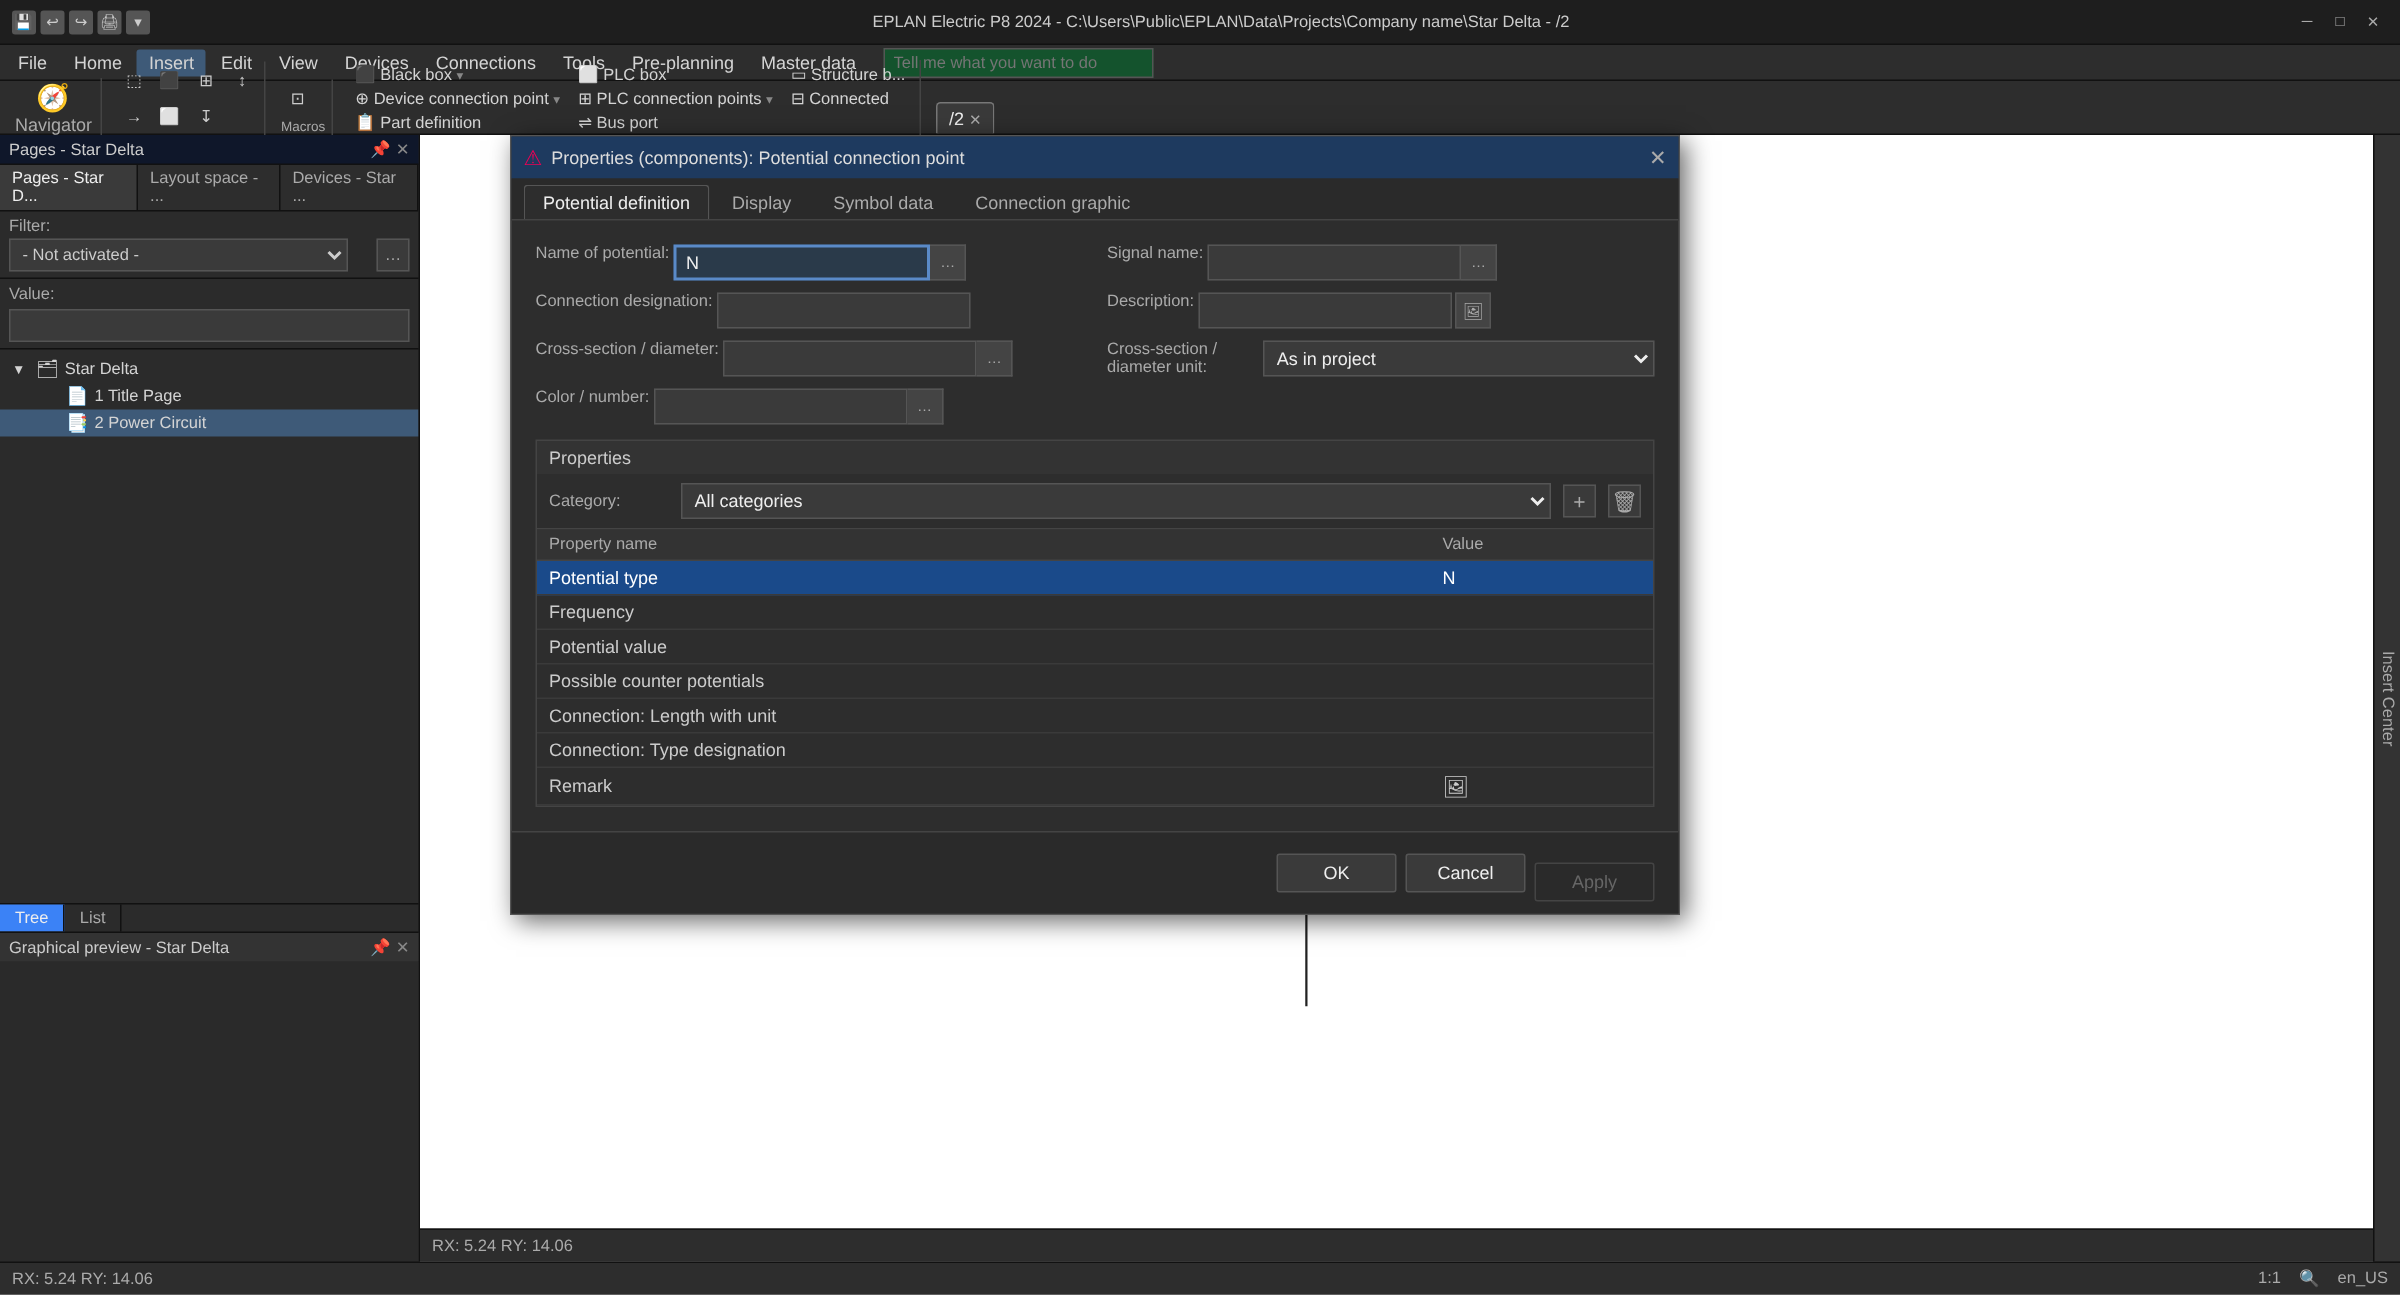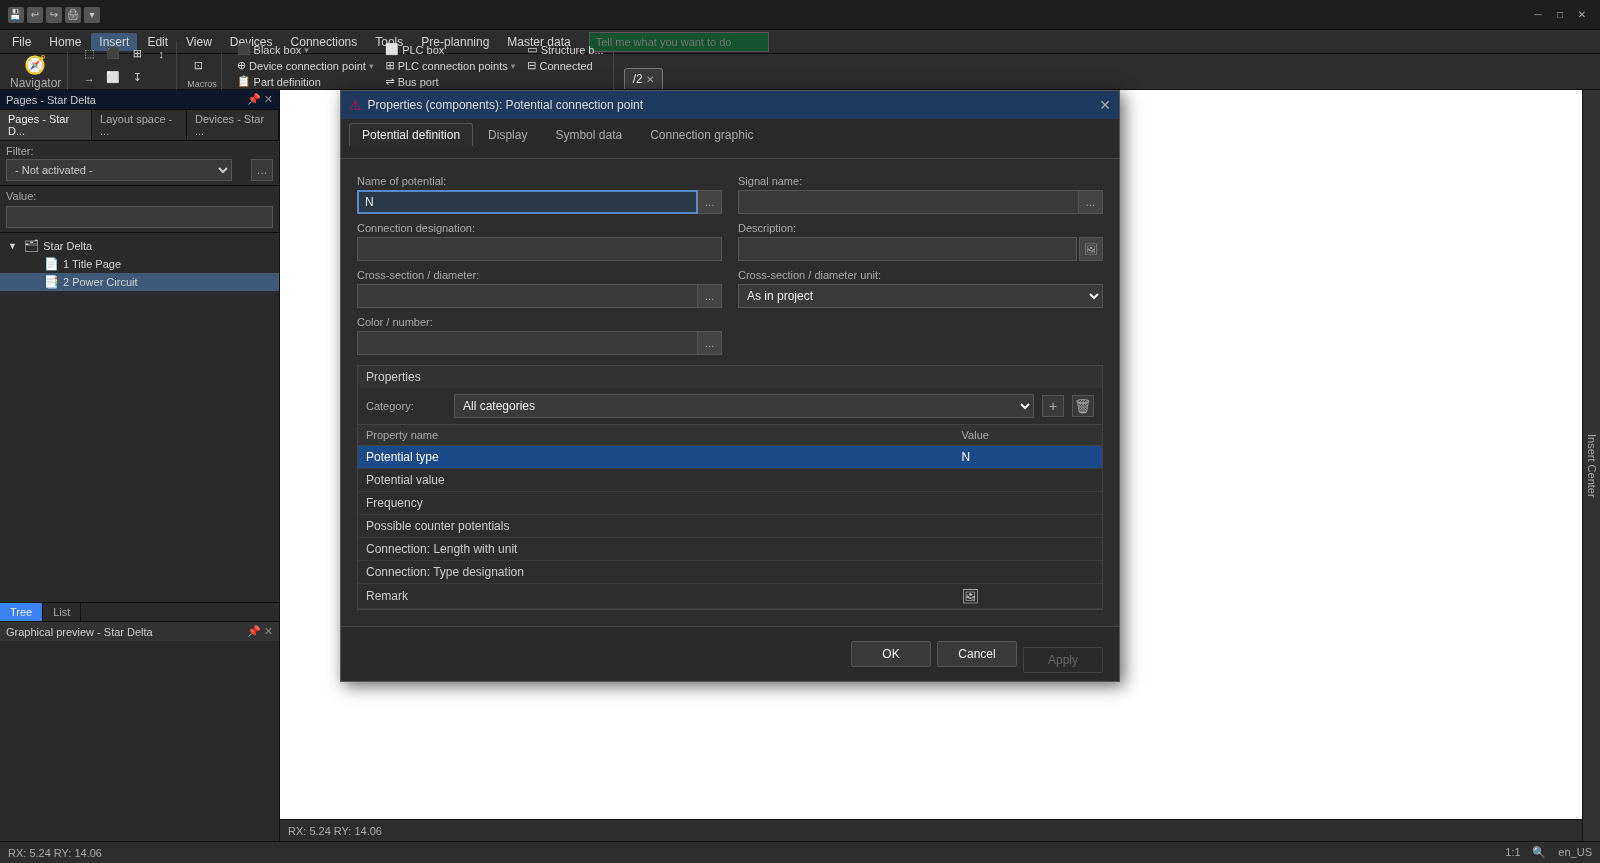--- a/index.html
+++ b/index.html
@@ -229,42 +229,42 @@
       gap: 6px;
     }
     .dialog-title-icon { color: #e05; font-size: 14px; }
     .dialog-title-text { font-size: 12px; color: #ddd; flex: 1; }
     .dialog-close { color: #aaa; cursor: pointer; font-size: 14px; }
 
     .dialog-tabs {
       display: flex;
       background: #2a2a2a;
       border-bottom: 1px solid #444;
-      padding: 4px 8px 12px;
+      padding: 4px 8px 0;
       gap: 2px;
     }
     .dialog-tab {
       padding: 4px 12px;
       font-size: 12px;
       cursor: pointer;
       color: #aaa;
       border: 1px solid transparent;
       border-bottom: none;
       border-radius: 3px 3px 0 0;
     }
     .dialog-tab.active {
       background: #2d2d2d;
       color: #eee;
       border-color: #555;
     }
 
     .dialog-body { padding: 16px; }
 
     .form-row { display: flex; gap: 16px; align-items: flex-start; }
-    .form-group { display: flex; flex-direction: column; gap: 3px; flex: 1; }
+    .form-group { display: flex; flex-direction: row; gap: 3px; flex: 1; }
     .form-label { font-size: 11px; color: #aaa; }
     .form-input {
       background: #3a3a3a;
       border: 1px solid #555;
       color: #eee;
       font-size: 12px;
       padding: 3px 6px;
       height: 24px;
       outline: none;
     }
@@ -359,20 +359,21 @@
 <div class="title-bar">
   <div class="title-bar-left">
     <div class="title-bar-icons">
       <div class="title-bar-icon">💾</div>
       <div class="title-bar-icon">↩</div>
       <div class="title-bar-icon">↪</div>
       <div class="title-bar-icon">🖨</div>
       <div class="title-bar-icon">▾</div>
     </div>
   </div>
+  <div class="title-bar-title">EPLAN Electric P8 2024 - C:\Users\Public\EPLAN\Data\Projects\Company name\Star Delta - /2</div>
   <div class="title-bar-controls">
     <div class="title-ctrl">─</div>
     <div class="title-ctrl">□</div>
     <div class="title-ctrl close">✕</div>
   </div>
 </div>
 
 <div class="menu-bar">
   <div class="menu-item">File</div>
   <div class="menu-item">Home</div>
@@ -669,25 +670,25 @@
                 <th>Property name</th>
                 <th>Value</th>
               </tr>
             </thead>
             <tbody>
               <tr class="selected">
                 <td>Potential type</td>
                 <td>N</td>
               </tr>
               <tr>
-                <td>Potential value</td>
+                <td>Frequency</td>
                 <td></td>
               </tr>
               <tr>
-                <td>Frequency</td>
+                <td>Potential value</td>
                 <td></td>
               </tr>
               <tr>
                 <td>Possible counter potentials</td>
                 <td></td>
               </tr>
               <tr>
                 <td>Connection: Length with unit</td>
                 <td></td>
               </tr>

